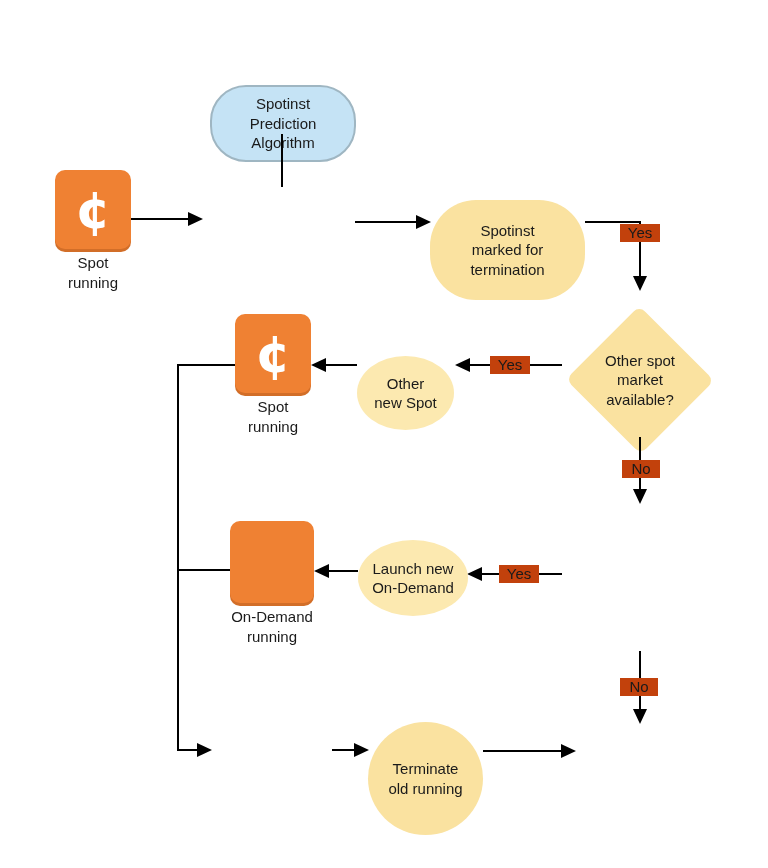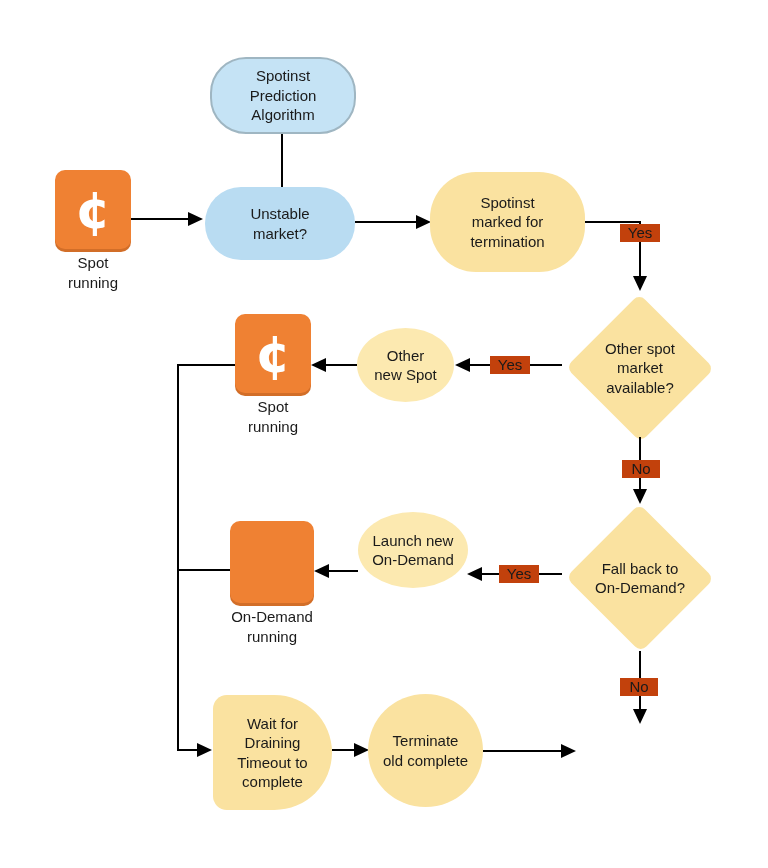--- a/index.html
+++ b/index.html
@@ -5,20 +5,21 @@
   html,body { margin:0; padding:0; background:#ffffff; }
   #canvas {
     position:relative; width:768px; height:868px; background:#ffffff;
     font-family:"Liberation Sans", sans-serif; color:var(--text-color,#1a1a1a);
     overflow:hidden;
   }
   .node {
     position:absolute; display:flex; align-items:center; justify-content:center;
     text-align:center; font-size:15px; line-height:1.3; white-space:pre-line;
     box-sizing:border-box;
+    margin-top:28px;
   }
   .blue-bordered {
     background:var(--blue-node-fill,#C5E3F5);
     border:2px solid var(--blue-node-border,#9FB6C2);
     border-radius:36px;
   }
   .blue-plain   { background:var(--blue-fill,#B9DCF2); border-radius:36px; }
   .yellow-stadium { background:var(--yellow-fill,#FAE2A0); border-radius:46px; }
   .yellow-ellipse { background:var(--yellow-light-fill,#FCE9B0); border-radius:50%; }
   .yellow-circle  { background:var(--yellow-fill,#FAE2A0); border-radius:50%; }
@@ -73,36 +74,34 @@
 
   <div class="icon" style="left:55px; top:170px; width:76px; height:79px;">
     <span>¢</span>
   </div>
   <div class="icon-label" style="left:42px; top:253px; width:102px;">Spot
 running</div>
 
   <div class="h" style="left:131px; top:218px; width:58px;"></div>
   <div class="arr right" style="left:188px; top:212px;"></div>
 
-  <div class="node blue-plain" style="left:205px; top:187px; width:150px; height:73px;">Unstable
-market?</div>
 
   <div class="h" style="left:355px; top:221px; width:61px;"></div>
   <div class="arr right" style="left:416px; top:215px;"></div>
 
   <div class="node yellow-stadium" style="left:430px; top:172px; width:155px; height:100px;">Spotinst
 marked for
 termination</div>
 
   <div class="h" style="left:585px; top:221px; width:56px;"></div>
   <div class="v" style="left:639px; top:222px; height:55px;"></div>
   <div class="arr down" style="left:633px; top:276px;"></div>
   <div class="edge-label" style="left:620px; top:224px; width:36px;">Yes</div>
 
-  <div class="diamond" style="left:564px; top:294px; width:152px; height:148px;">
+  <div class="diamond" style="left:564px; top:306px; width:152px; height:148px;">
     <div class="bg"></div>
     <div class="lbl">Other spot
 market
 available?</div>
   </div>
 
   <div class="h" style="left:470px; top:364px; width:92px;"></div>
   <div class="arr left" style="left:455px; top:358px;"></div>
   <div class="edge-label" style="left:490px; top:356px; width:36px;">Yes</div>
 
@@ -121,52 +120,43 @@
   <div class="h" style="left:178px; top:364px; width:57px;"></div>
   <div class="v" style="left:177px; top:364px; height:387px;"></div>
   <div class="h" style="left:178px; top:569px; width:52px;"></div>
   <div class="h" style="left:178px; top:749px; width:21px;"></div>
   <div class="arr right" style="left:197px; top:743px;"></div>
 
   <div class="v" style="left:639px; top:437px; height:53px;"></div>
   <div class="arr down" style="left:633px; top:489px;"></div>
   <div class="edge-label" style="left:622px; top:460px; width:34px;">No</div>
 
-  <div class="diamond" style="left:564px; top:504px; width:152px; height:148px;">
-    <div class="bg"></div>
-    <div class="lbl">Fall back to
-On-Demand?</div>
-  </div>
 
   <div class="h" style="left:482px; top:573px; width:80px;"></div>
   <div class="arr left" style="left:467px; top:567px;"></div>
   <div class="edge-label" style="left:499px; top:565px; width:36px;">Yes</div>
 
   <div class="node yellow-ellipse" style="left:358px; top:512px; width:110px; height:76px;">Launch new
 On-Demand</div>
 
   <div class="h" style="left:329px; top:570px; width:29px;"></div>
   <div class="arr left" style="left:314px; top:564px;"></div>
 
   <div class="icon" style="left:230px; top:521px; width:84px; height:82px;"></div>
   <div class="icon-label" style="left:212px; top:607px; width:120px;">On-Demand
 running</div>
 
   <div class="v" style="left:639px; top:651px; height:59px;"></div>
   <div class="arr down" style="left:633px; top:709px;"></div>
   <div class="edge-label" style="left:620px; top:678px; width:34px;">No</div>
 
-  <div class="node yellow-delay" style="left:213px; top:695px; width:119px; height:115px;">Wait for
-Draining
-Timeout to
-complete</div>
 
   <div class="h" style="left:332px; top:749px; width:23px;"></div>
   <div class="arr right" style="left:354px; top:743px;"></div>
 
   <div class="node yellow-circle" style="left:368px; top:694px; width:115px; height:113px;">Terminate
-old complete</div>
+old running</div>
 
   <div class="h" style="left:483px; top:750px; width:78px;"></div>
   <div class="arr right" style="left:561px; top:744px;"></div>
 
 
 </div>
 
 </body></html>

